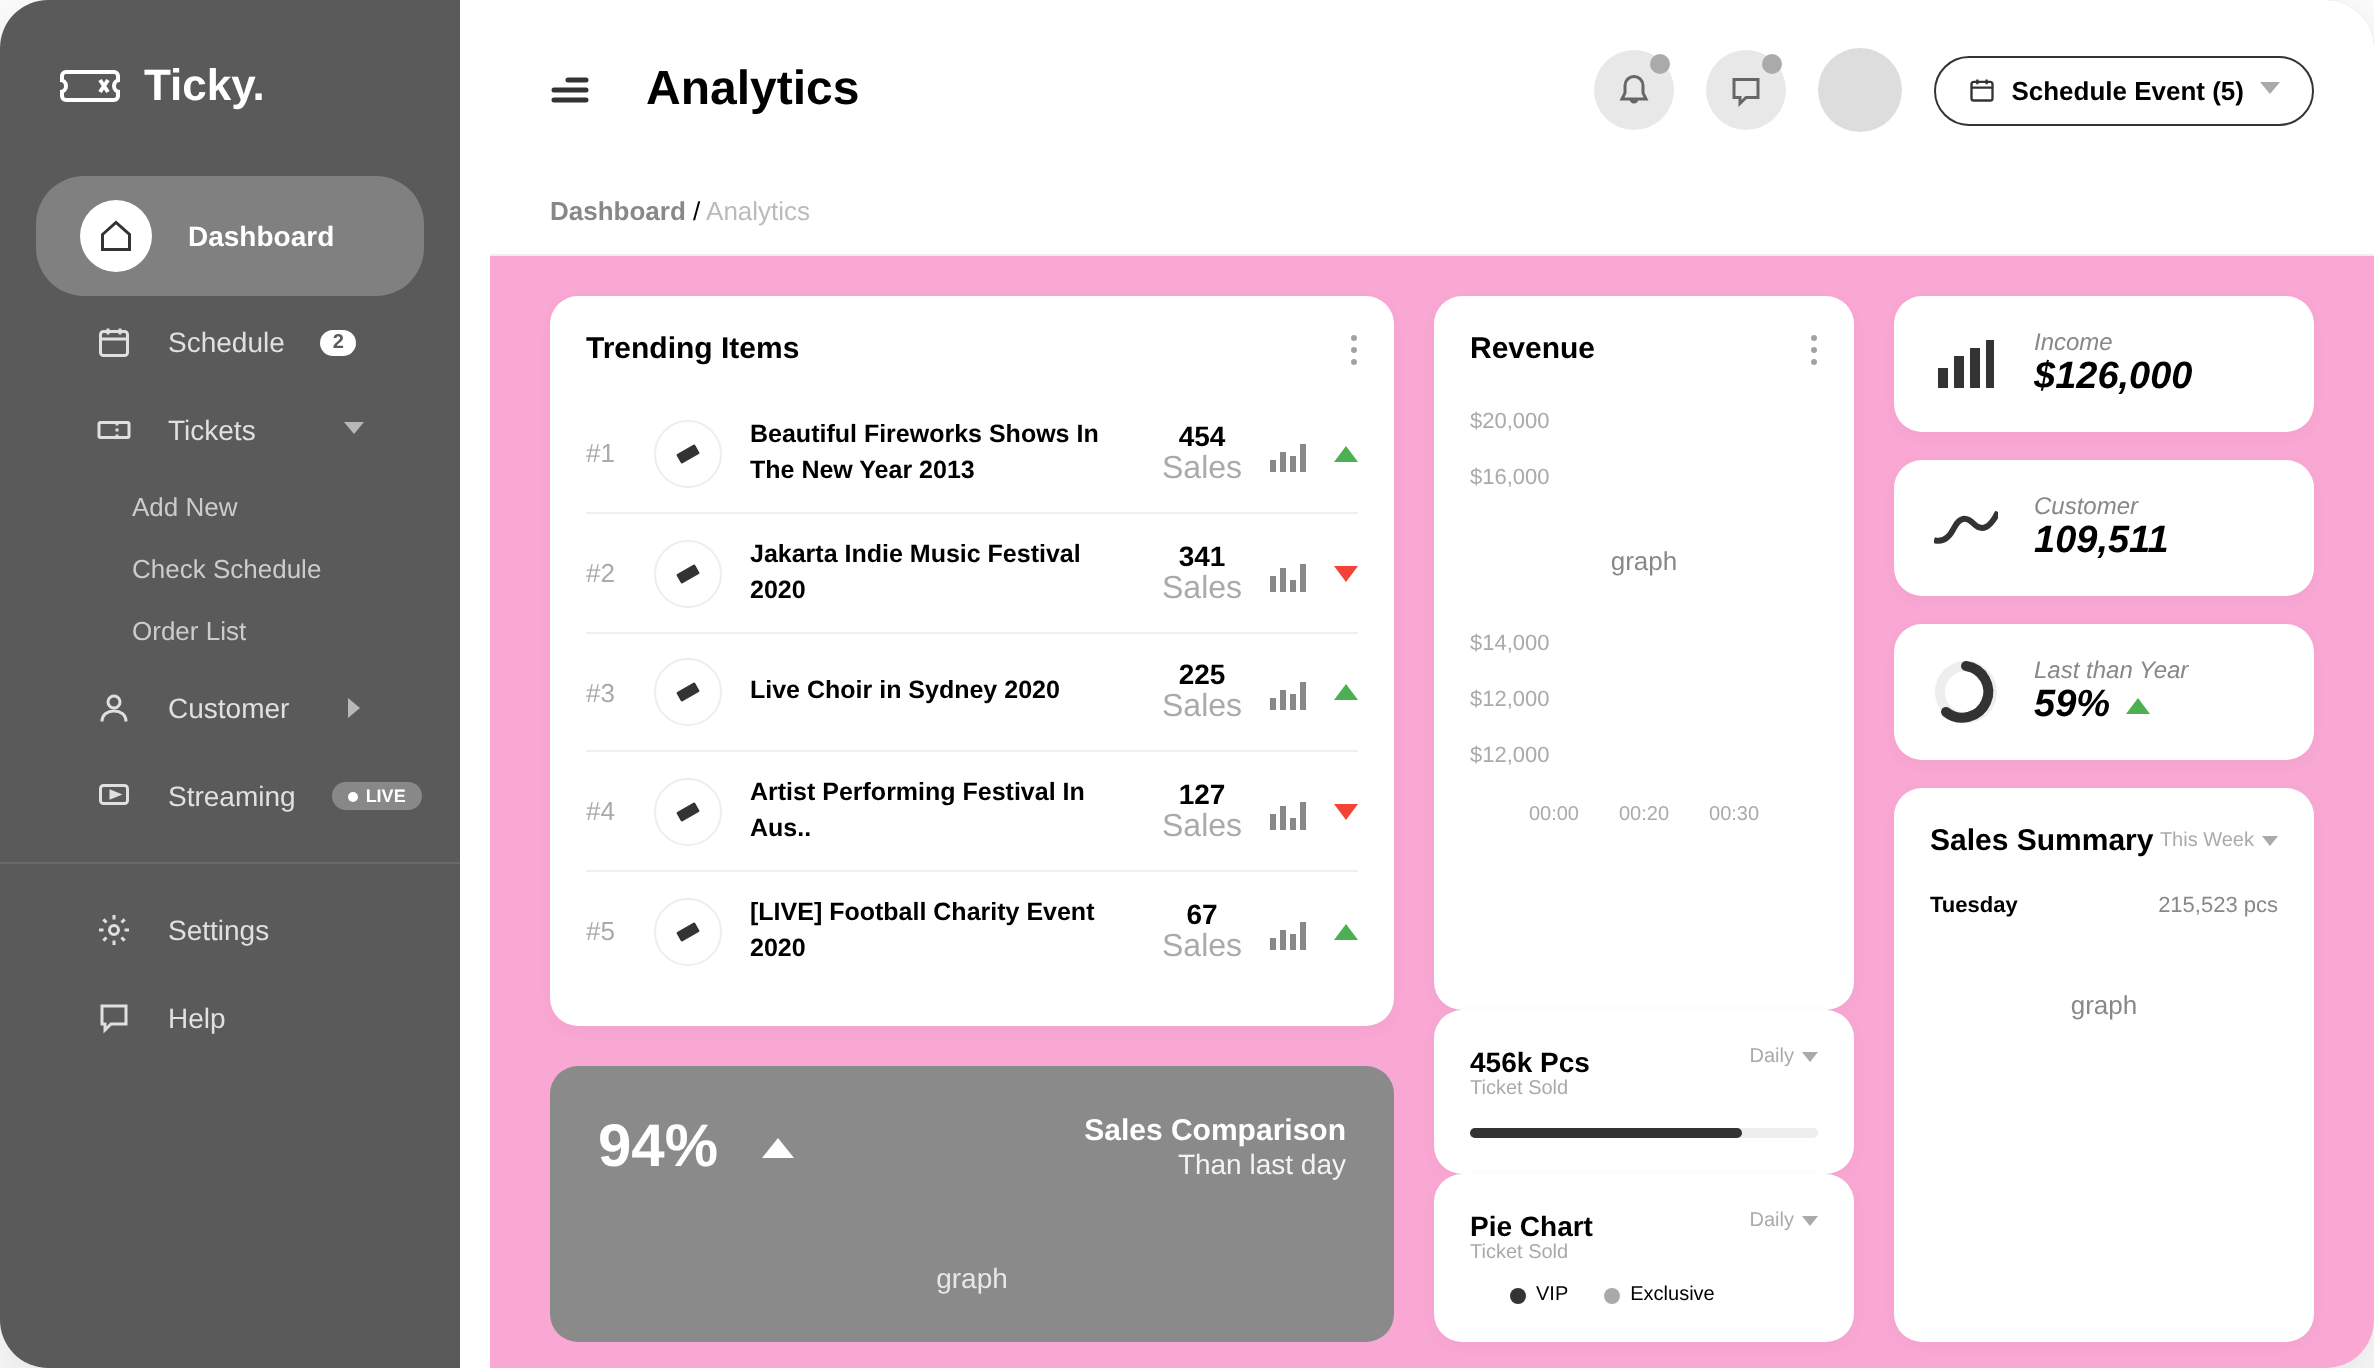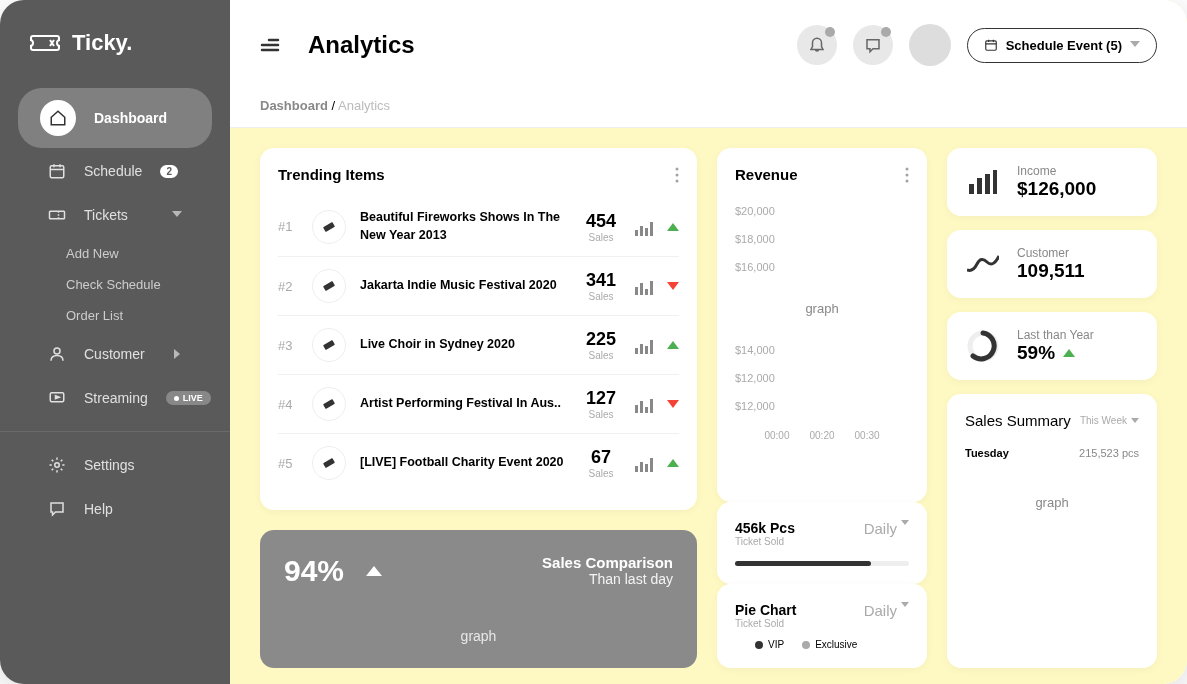--- a/index.html
+++ b/index.html
@@ -18,21 +18,21 @@
 .nav-icon { width: 18px; height: 18px; flex-shrink: 0; }
 .nav-label { flex: 1; }
 .nav-badge { background: #fff; color: #5a5a5a; border-radius: 10px; font-size: 10px; padding: 1px 6px; font-weight: 700; }
 .nav-live { background: #888; color: #fff; border-radius: 10px; font-size: 9px; padding: 2px 8px; font-weight: 700; display: flex; align-items: center; gap: 4px; }
 .nav-live::before { content: ''; width: 5px; height: 5px; background: #fff; border-radius: 50%; }
 .nav-chevron { margin-left: auto; opacity: 0.7; }
 .nav-sub { padding: 8px 30px 8px 66px; font-size: 13px; color: #ccc; cursor: pointer; }
 .nav-divider { border-top: 1px solid rgba(255,255,255,0.1); margin: 12px 0; }
 
 
-.main { flex: 1; background: #fef9c3; display: flex; flex-direction: column; overflow: hidden; }
+.main { flex: 1; background: #f9a8d4; display: flex; flex-direction: column; overflow: hidden; margin-left: 15px; }
 .header { display: flex; align-items: center; padding: 24px 30px 18px; gap: 16px; background: #fff; }
 .hamburger { width: 20px; cursor: pointer; }
 .page-title { font-size: 24px; font-weight: 700; flex: 1; margin-left: 12px; }
 .header-icon-btn { width: 40px; height: 40px; border-radius: 50%; background: #e8e8e8; display: flex; align-items: center; justify-content: center; position: relative; cursor: pointer; }
 .header-icon-btn .dot { position: absolute; top: 2px; right: 2px; width: 10px; height: 10px; background: #aaa; border-radius: 50%; }
 .avatar { width: 42px; height: 42px; border-radius: 50%; background: #ddd; cursor: pointer; }
 .schedule-btn { border: 1.5px solid #333; border-radius: 20px; padding: 9px 16px; font-size: 13px; font-weight: 600; display: flex; align-items: center; gap: 8px; cursor: pointer; background: #fff; }
 .breadcrumb { padding: 14px 30px; font-size: 13px; background: #fff; border-bottom: 1px solid #eee; }
 .breadcrumb .bc-home { color: #888; font-weight: 600; }
 .breadcrumb .bc-current { color: #bbb; }
@@ -45,67 +45,67 @@
 .more-icon { cursor: pointer; opacity: 0.6; }
 
 
 .trending { grid-column: 1; }
 .trend-row { display: flex; align-items: center; gap: 14px; padding: 12px 0; border-top: 1px solid #f0f0f0; }
 .trend-row:first-of-type { border-top: none; }
 .trend-rank { font-size: 13px; color: #aaa; width: 20px; }
 .trend-icon { width: 34px; height: 34px; border-radius: 50%; border: 1px solid #eee; display: flex; align-items: center; justify-content: center; }
 .trend-name { flex: 1; font-size: 12.5px; font-weight: 600; line-height: 1.4; }
 .trend-sales { text-align: center; width: 40px; }
-.trend-sales-num { font-size: 18px; font-weight: 700; }
-.trend-sales-lbl { font-size: 10px; color: #aaa; }
+.trend-sales-num { font-size: 14px; font-weight: 700; }
+.trend-sales-lbl { font-size: 16px; color: #aaa; }
 .trend-chart { display: flex; align-items: flex-end; gap: 2px; height: 18px; }
 .trend-chart span { width: 3px; background: #888; }
 .trend-arrow { width: 0; height: 0; border-left: 6px solid transparent; border-right: 6px solid transparent; }
 .trend-arrow.up { border-bottom: 8px solid #4caf50; }
 .trend-arrow.down { border-top: 8px solid #f44336; }
 
 
 .sales-comp { grid-column: 1; background: #8a8a8a; color: #fff; border-radius: 14px; padding: 24px; display: flex; justify-content: space-between; margin-top: 0; }
 .sales-comp-left { font-size: 30px; font-weight: 700; display: flex; align-items: center; gap: 22px; }
 .sales-comp-left .tri { width: 0; height: 0; border-left: 8px solid transparent; border-right: 8px solid transparent; border-bottom: 10px solid #fff; }
 .sales-comp-right { text-align: right; }
 .sales-comp-title { font-size: 15px; font-weight: 700; }
 .sales-comp-sub { font-size: 14px; opacity: 0.9; }
 .sales-comp-graph { width: 100%; text-align: center; padding-top: 40px; opacity: 0.8; font-size: 14px; }
 
 
 .revenue { grid-column: 2; grid-row: 1 / 3; }
 .rev-axis { font-size: 11px; color: #aaa; padding: 8px 0; }
 .rev-graph { text-align: center; font-size: 13px; color: #888; padding: 20px 0; }
 .rev-time { display: flex; gap: 20px; justify-content: center; font-size: 10px; color: #aaa; padding-top: 10px; }
-.stat-card { background: #fff; border-radius: 14px; padding: 16px; display: flex; align-items: center; gap: 14px; box-shadow: 0 2px 8px rgba(0,0,0,0.04); }
+.stat-card { background: #fff; border-radius: 14px; padding: 16px; display: flex; align-items: center; gap: 14px; box-shadow: 0 2px 8px rgba(0,0,0,0.04); font-style: italic; }
 .stat-icon { width: 40px; display: flex; justify-content: center; }
 .stat-label { font-size: 12px; color: #888; }
 .stat-value { font-size: 19px; font-weight: 700; }
 .stat-row { display: flex; align-items: center; gap: 8px; }
 
 
 .ticket-sold { grid-column: 2; }
 .ts-header { display: flex; justify-content: space-between; align-items: flex-start; }
 .ts-title { font-size: 14px; font-weight: 700; }
 .ts-sub { font-size: 10px; color: #aaa; }
-.ts-dd { font-size: 15px; color: #aaa; display: flex; gap: 4px; cursor: pointer; }
+.ts-dd { font-size: 10px; color: #aaa; display: flex; align-items: center; gap: 4px; cursor: pointer; }
 .ts-bar { height: 5px; background: #eee; border-radius: 3px; margin-top: 14px; position: relative; }
 .ts-bar-fill { height: 100%; width: 78%; background: #333; border-radius: 3px; }
 
 
 .pie-chart { grid-column: 2; }
 .pie-legend { display: flex; gap: 18px; margin-top: 10px; font-size: 10px; padding-left: 20px; }
 .pie-legend-item { display: flex; align-items: center; gap: 5px; }
 .pie-dot { width: 8px; height: 8px; border-radius: 50%; }
 
 
 .sales-summary { grid-column: 3; }
 .ss-header { display: flex; justify-content: space-between; align-items: center; margin-bottom: 12px; }
-.ss-title { font-size: 15px; font-weight: 400; }
+.ss-title { font-size: 15px; font-weight: 700; }
 .ss-dd { font-size: 10px; color: #aaa; display: flex; align-items: center; gap: 4px; cursor: pointer; }
 .ss-row { display: flex; justify-content: space-between; font-size: 11px; padding: 6px 0; }
 .ss-day { font-weight: 600; }
 .ss-val { color: #888; }
 .ss-graph { text-align: center; padding: 30px 0 10px; font-size: 13px; color: #888; }
 
 .col1 { grid-column: 1; display: flex; flex-direction: column; gap: 20px; }
 .col2 { grid-column: 2; display: flex; flex-direction: column; }
 .col3 { grid-column: 3; display: flex; flex-direction: column; gap: 14px; }
 </style>
@@ -368,21 +368,20 @@
         <div class="card revenue" style="flex:1;">
           <div class="card-header">
             <span class="card-title">Revenue</span>
             <svg class="more-icon" width="4" height="16" viewBox="0 0 4 16" fill="#666">
                 <circle cx="2" cy="2" r="1.5"></circle>
                 <circle cx="2" cy="8" r="1.5"></circle>
                 <circle cx="2" cy="14" r="1.5"></circle>
               </svg>
           </div>
           <div class="rev-axis">$20,000</div>
-          <div class="rev-axis">$18,000</div>
           <div class="rev-axis">$16,000</div>
           <div class="rev-graph">graph</div>
           <div class="rev-axis">$14,000</div>
           <div class="rev-axis">$12,000</div>
           <div class="rev-axis">$12,000</div>
           <div class="rev-time">
             <span>00:00</span>
             <span>00:20</span>
             <span>00:30</span>
           </div>

